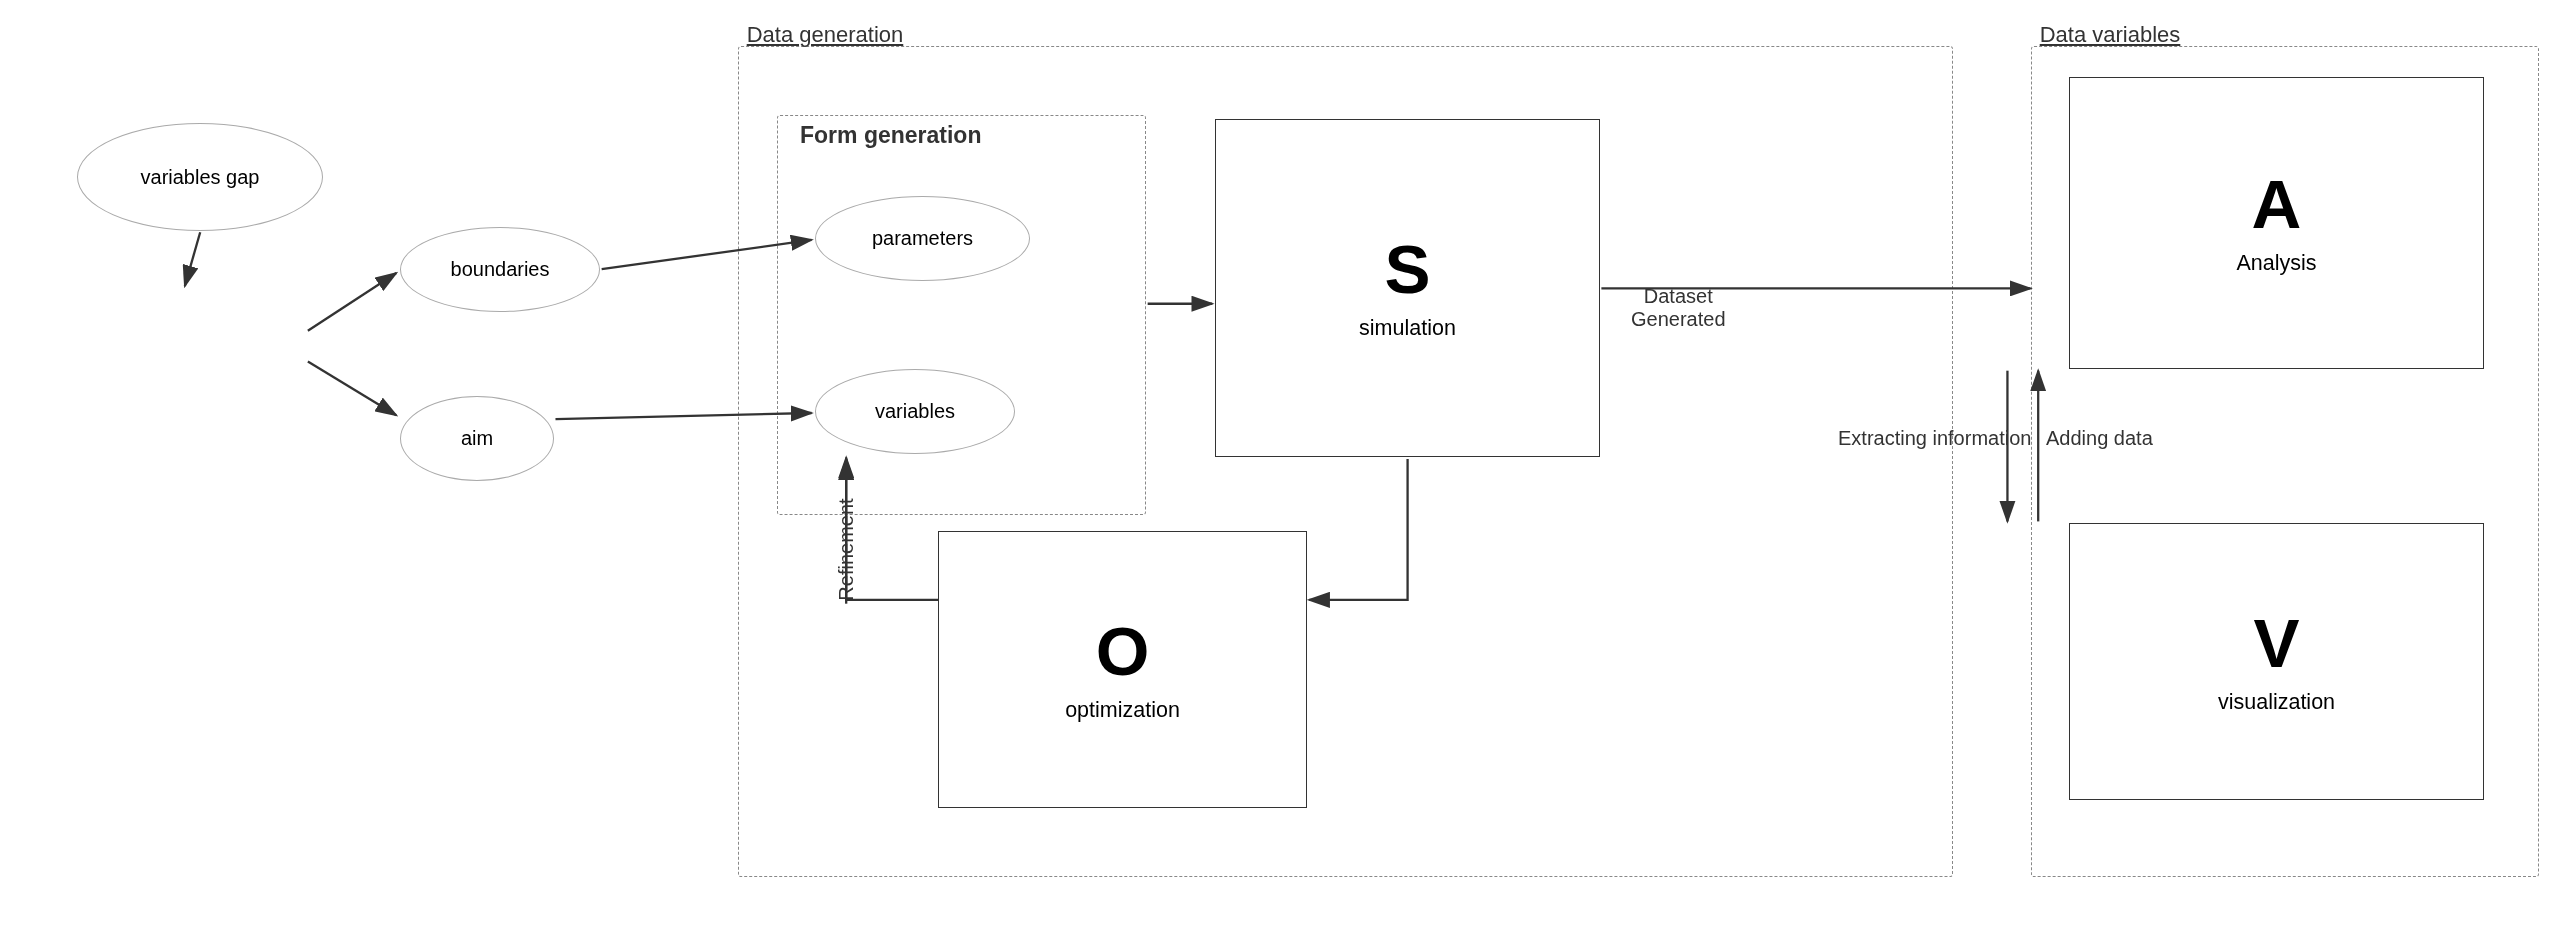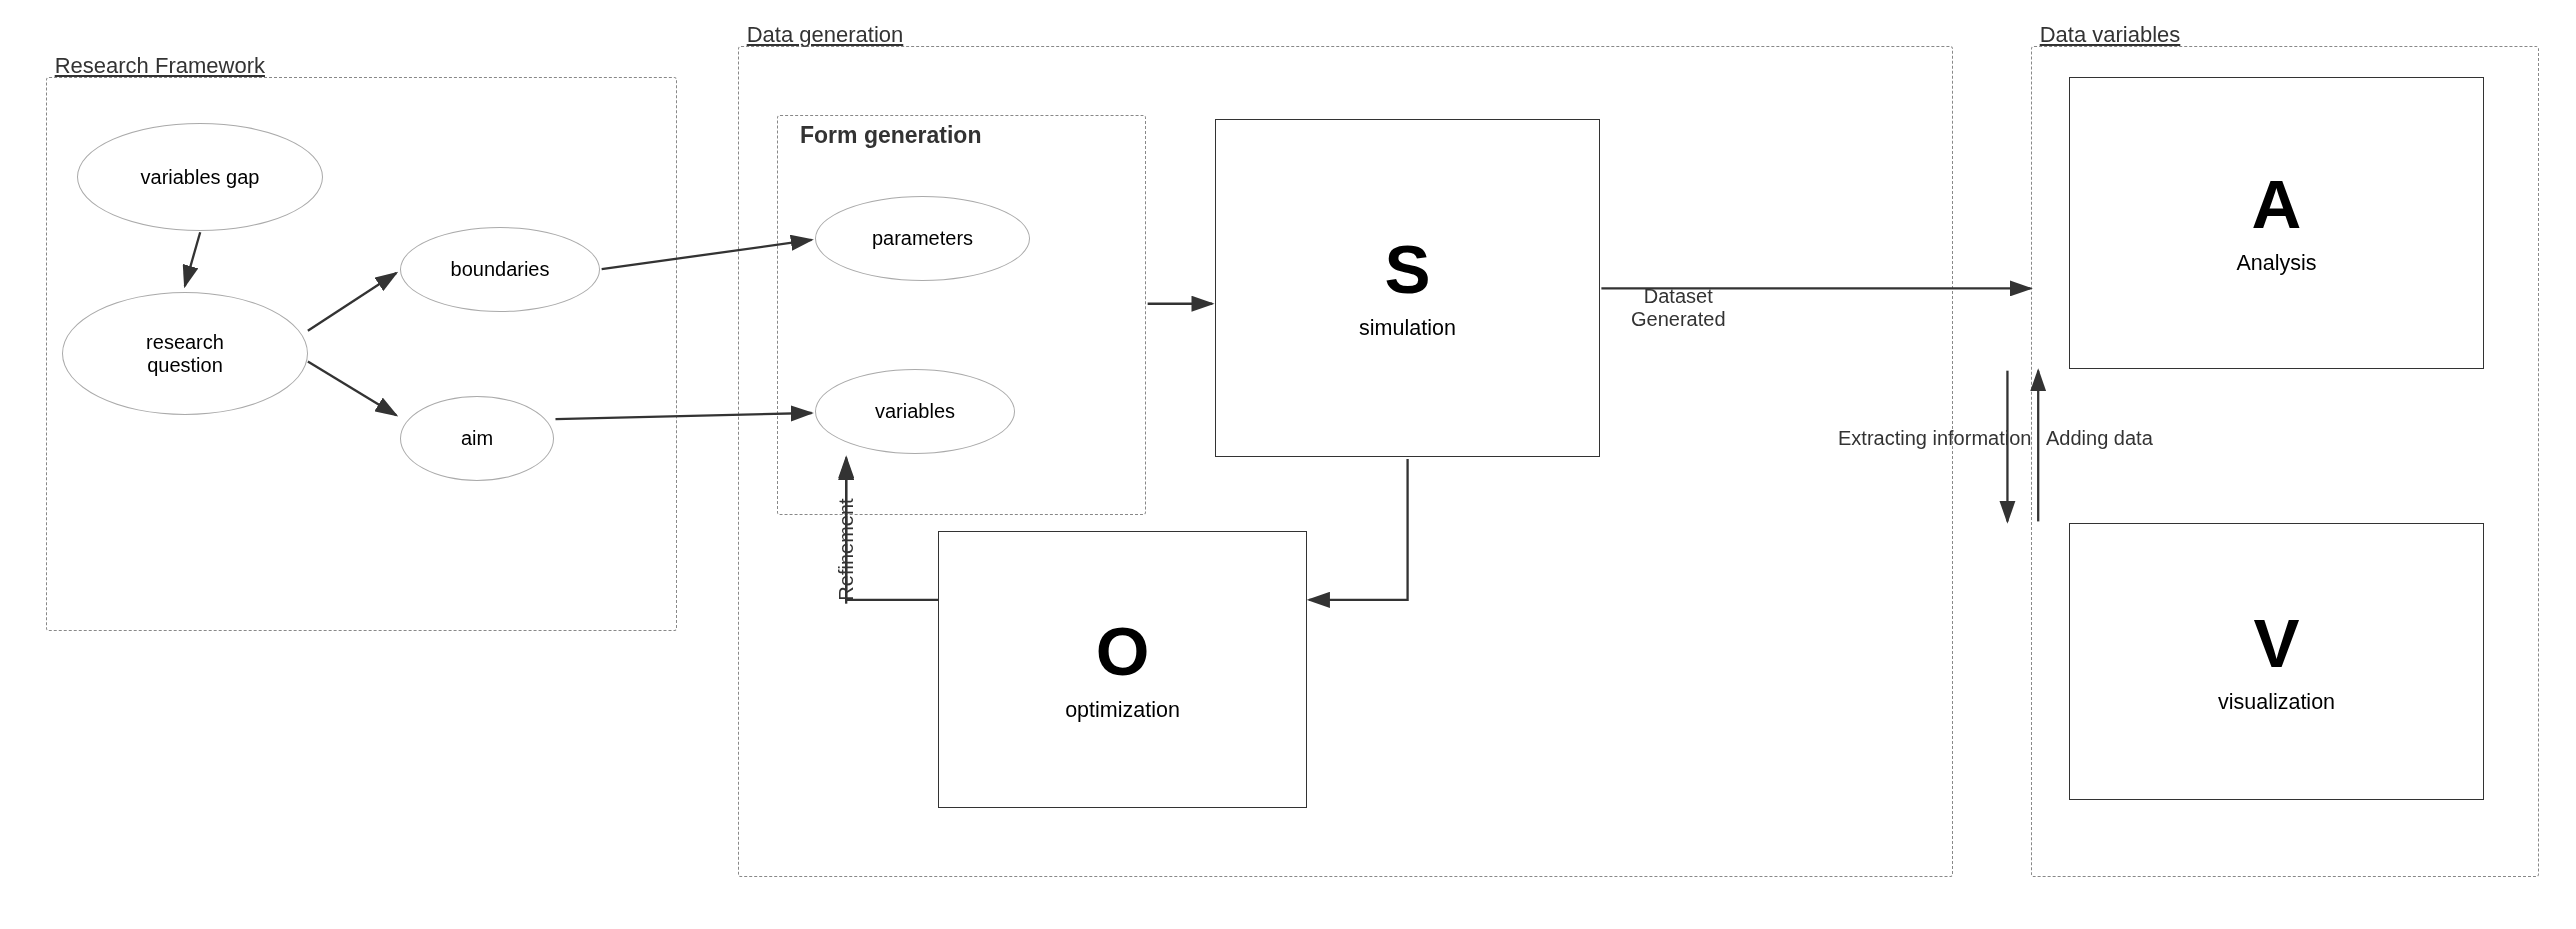--- a/index.html
+++ b/index.html
@@ -103,40 +103,33 @@
       font-size: 20px;
       color: #333;
       text-align: center;
     }
   </style>
 </head>
 <body>
 
 <div class="diagram-container">
 
-  <div class="section" style="left:46px; top:77px; width:631px; height:554px;">
-    <span class="section-label">Research Framework</span>
-  </div>
 
   <div class="section" style="left:738px; top:46px; width:1215px; height:831px;">
     <span class="section-label">Data generation</span>
   </div>
 
   <div class="section" style="left:2031px; top:46px; width:508px; height:831px;">
     <span class="section-label">Data variables</span>
   </div>
 
   <div class="oval" style="left:77px; top:123px; width:246px; height:108px;">
     <span>variables gap</span>
   </div>
 
-  <div class="oval" style="left:62px; top:292px; width:246px; height:123px;">
-    <span style="white-space:pre-line;">research
-question</span>
-  </div>
 
   <div class="oval" style="left:400px; top:227px; width:200px; height:85px;text-align:right;">
     <span>boundaries</span>
   </div>
 
   <div class="oval" style="left:400px; top:396px; width:154px; height:85px;">
     <span>aim</span>
   </div>
 
   <div class="section" style="left:777px; top:115px; width:369px; height:400px; border-color:#888;">

